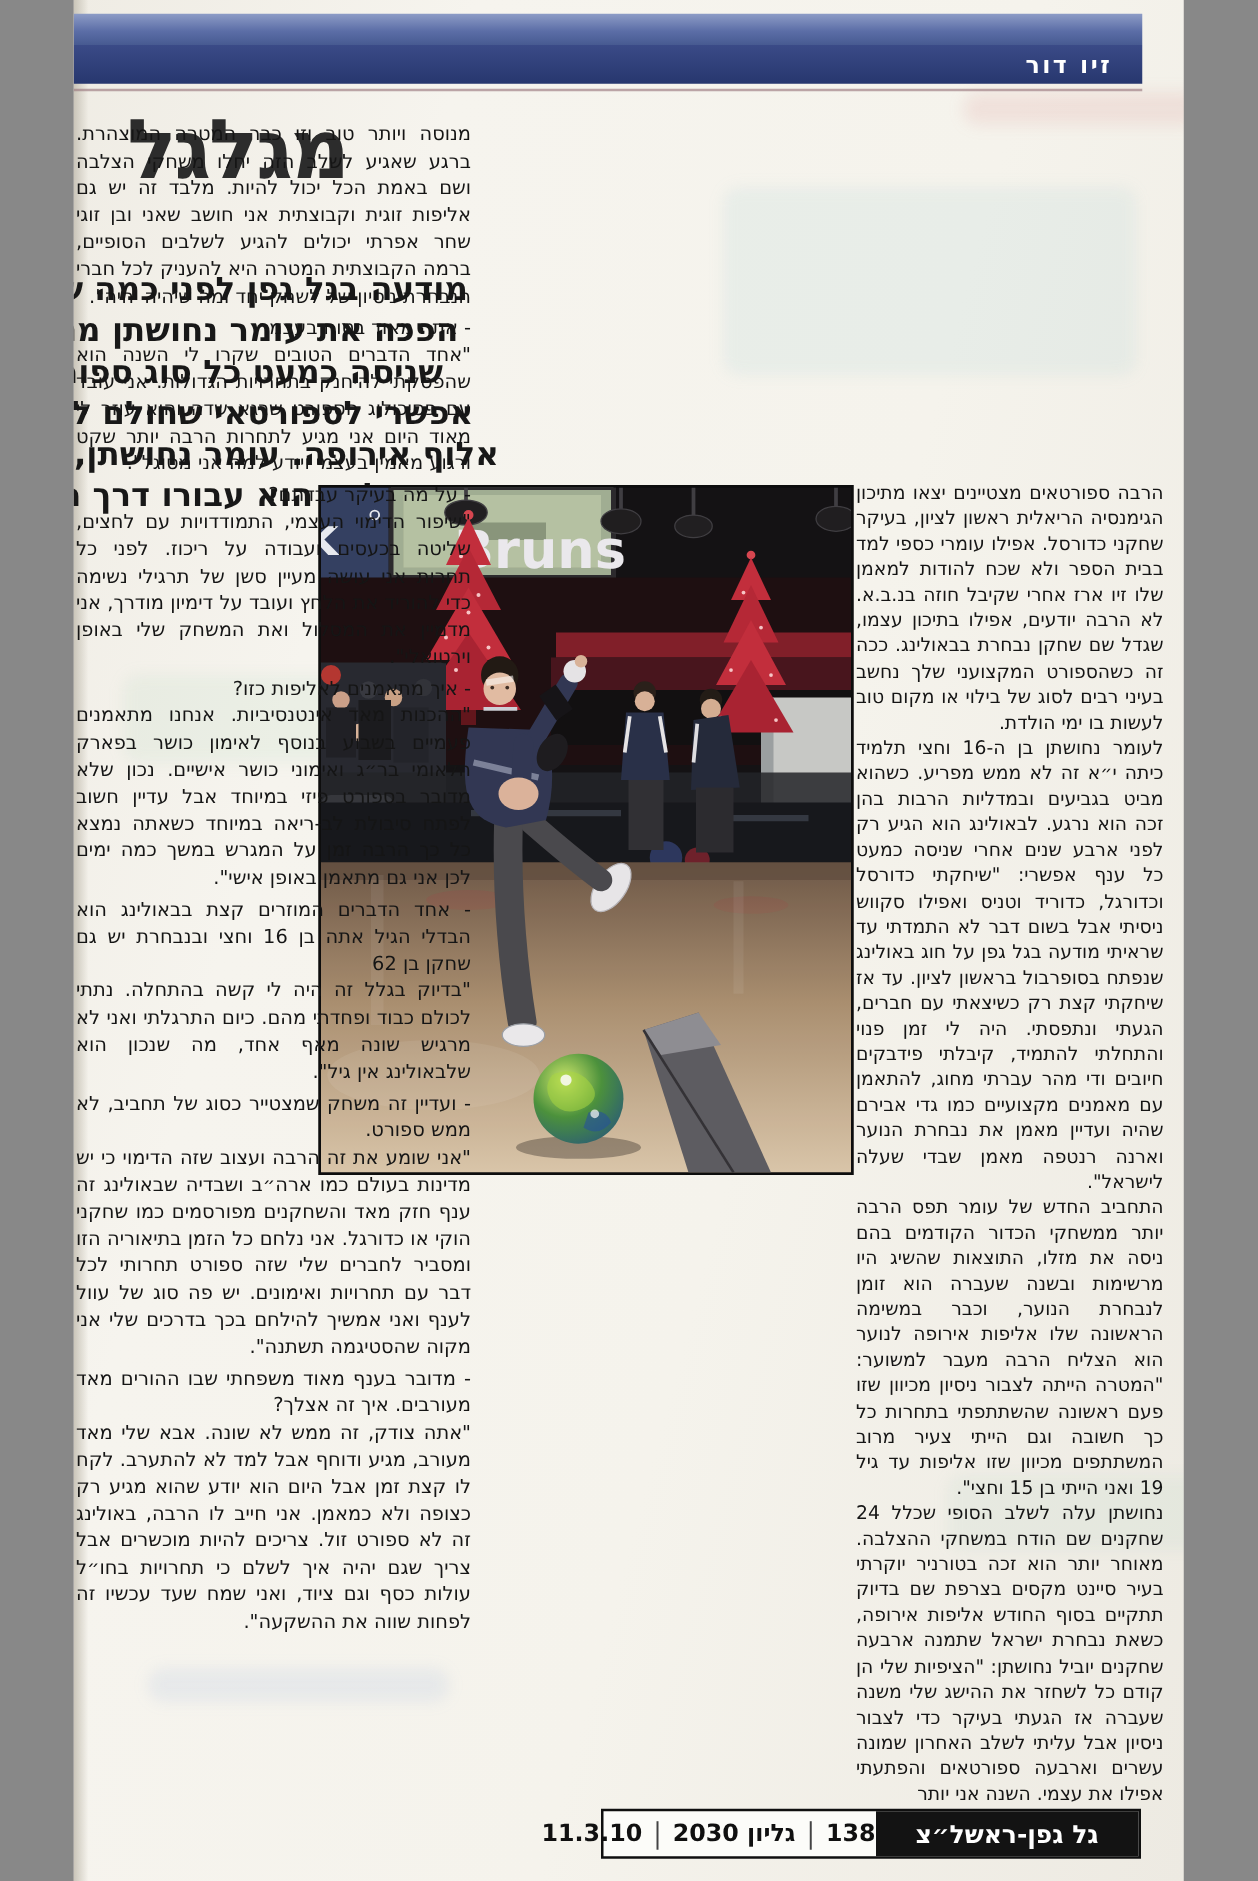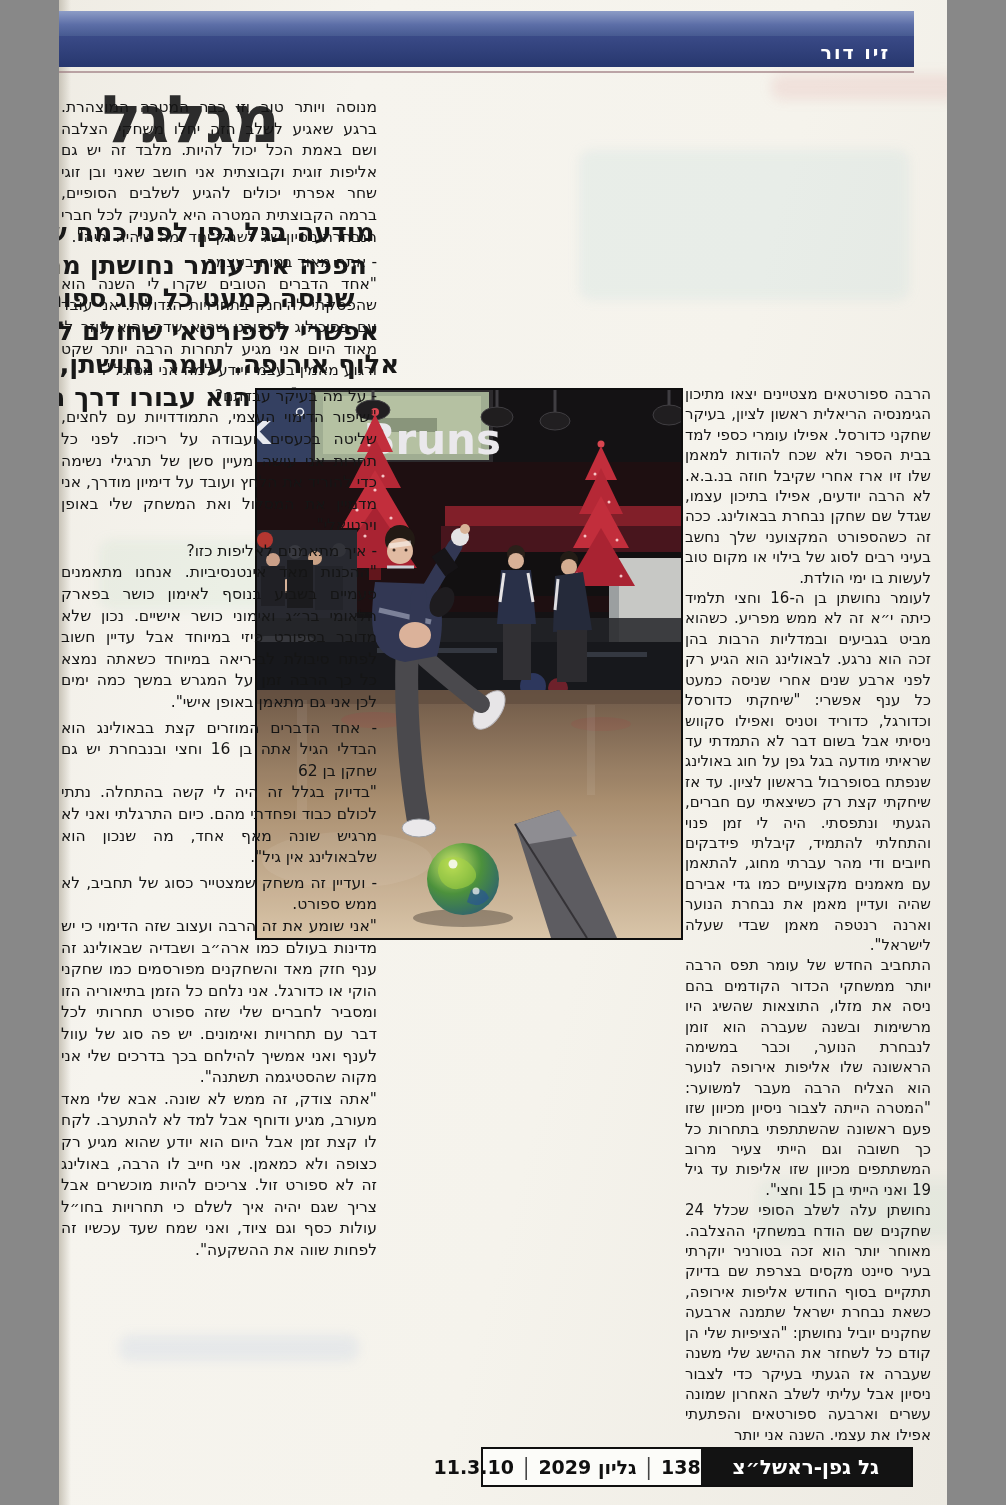--- a/index.html
+++ b/index.html
@@ -259,27 +259,28 @@
     <p class="blk q">- אתה מאוד בטוח בעצמך.</p>
     <p class="blk a">"אחד הדברים הטובים שקרו לי השנה הוא שהפסקתי להיחנק בתחרויות הגדולות. אני עובד עם פסיכולוג הספורט שרגא שדה והוא עוזר לי מאוד היום אני מגיע לתחרות הרבה יותר שקט ורגוע מאמין בעצמי ויודע למה אני מסוגל".</p>
     <p class="blk q">- על מה בעיקר עבדתם?</p>
     <p class="blk a">"שיפור הדימוי העצמי, התמודדויות עם לחצים, שליטה בכעסים ועבודה על ריכוז. לפני כל תחרות אני עושה מעיין סשן של תרגילי נשימה כדי להוריד את הלחץ ועובד על דימיון מודרך, אני מדמיין את המסלול ואת המשחק שלי באופן וירטואלי".</p>
     <p class="blk q">- איך מתאמנים לאליפות כזו?</p>
     <p class="blk a">"ההכנות מאד אינטנסיביות. אנחנו מתאמנים פעמיים בשבוע בנוסף לאימון כושר בפארק הלאומי בר״ג ואימוני כושר אישיים. נכון שלא מדובר בספורט פיזי במיוחד אבל עדיין חשוב לפתח סיבולת לב-ריאה במיוחד כשאתה נמצא כל כך הרבה זמן על המגרש במשך כמה ימים לכן אני גם מתאמן באופן אישי".</p>
     <p class="blk q">- אחד הדברים המוזרים קצת בבאולינג הוא הבדלי הגיל אתה בן 16 וחצי ובנבחרת יש גם שחקן בן 62</p>
     <p class="blk a">"בדיוק בגלל זה היה לי קשה בהתחלה. נתתי לכולם כבוד ופחדתי מהם. כיום התרגלתי ואני לא מרגיש שונה מאף אחד, מה שנכון הוא שלבאולינג אין גיל".</p>
     <p class="blk q">- ועדיין זה משחק שמצטייר כסוג של תחביב, לא ממש ספורט.</p>
     <p class="blk a">"אני שומע את זה הרבה ועצוב שזה הדימוי כי יש מדינות בעולם כמו ארה״ב ושבדיה שבאולינג זה ענף חזק מאד והשחקנים מפורסמים כמו שחקני הוקי או כדורגל. אני נלחם כל הזמן בתיאוריה הזו ומסביר לחברים שלי שזה ספורט תחרותי לכל דבר עם תחרויות ואימונים. יש פה סוג של עוול לענף ואני אמשיך להילחם בכך בדרכים שלי אני מקוה שהסטיגמה תשתנה".</p>
+    <p class="blk q">- מדובר בענף מאוד משפחתי שבו ההורים מאד מעורבים. איך זה אצלך?</p>
     <p class="blk a">"אתה צודק, זה ממש לא שונה. אבא שלי מאד מעורב, מגיע ודוחף אבל למד לא להתערב. לקח לו קצת זמן אבל היום הוא יודע שהוא מגיע רק כצופה ולא כמאמן. אני חייב לו הרבה, באולינג זה לא ספורט זול. צריכים להיות מוכשרים אבל צריך שגם יהיה איך לשלם כי תחרויות בחו״ל עולות כסף וגם ציוד, ואני שמח שעד עכשיו זה לפחות שווה את ההשקעה".</p>
   </div>
 
   <div class="footer-box">
     <div class="footer-name">גל גפן-ראשל״צ</div>
     <div class="footer-issue">
       <span>138</span>
       <span class="sep">|</span>
-      <span>גליון 2029</span>
+      <span>גליון 2030</span>
       <span class="sep">|</span>
       <span>11.3.10</span>
     </div>
   </div>
 
 </div>
 
 </body></html>

